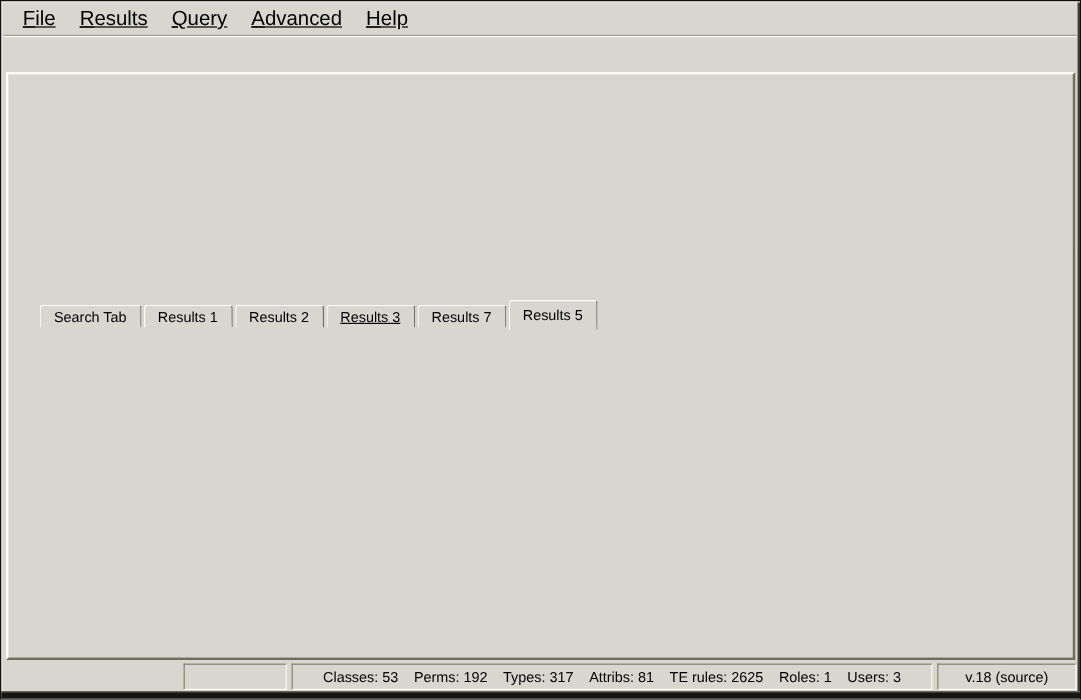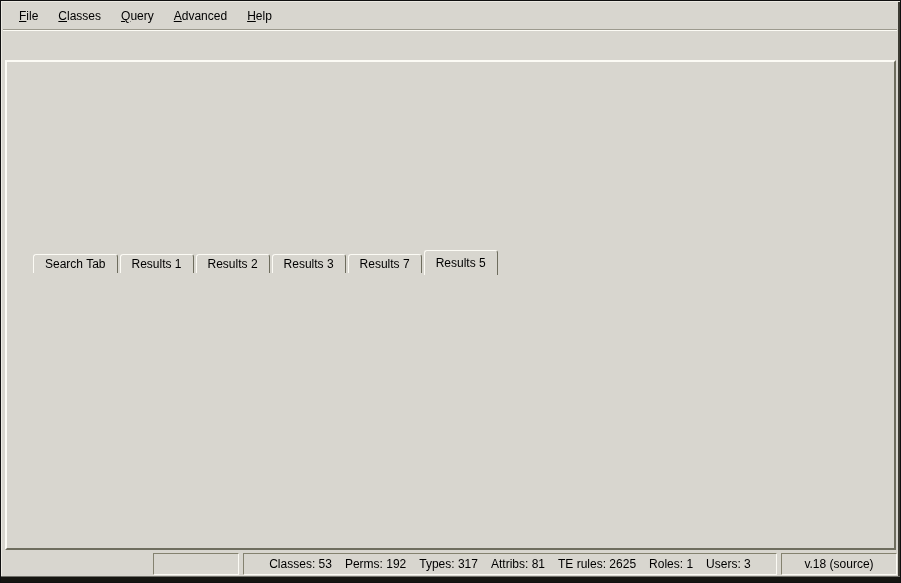--- a/index.html
+++ b/index.html
@@ -15,21 +15,21 @@
     overflow: hidden;
   }
   .abs { position: absolute; }
   
   .up1 { border:1px solid; border-color:#fcfbf5 #6e6d5e #6e6d5e #fcfbf5; }
   .up2 { border:2px solid; border-color:#fcfbf5 #6e6d5e #6e6d5e #fcfbf5; }
   .down1 { border:1px solid; border-color:#6e6d5e #fcfbf5 #fcfbf5 #6e6d5e; }
   .down2 { border:2px solid; border-color:#84826f #fbfaf4 #fbfaf4 #84826f; }
   
   #menubar { left:2px; top:2px; right:3px; height:26px; display:flex; align-items:center; padding-left:6px; }
-  .menu-item { padding:3px 10px; font-size:12px; cursor:default; }
+  .menu-item { padding:3px 10px; font-size:17px; cursor:default;text-decoration:underline; }
   .menu-item::first-letter { text-decoration: underline; }
   #menubar-sep { left:2px; top:28px; right:3px; height:2px; border-top:1px solid #9c9a8e; border-bottom:1px solid #fcfbf5; }
   
   .tabs { display:flex; align-items:flex-end; z-index:5; }
   .tab { background:#d8d6cf; border-top:1px solid #fcfbf5; border-left:1px solid #fcfbf5;
          border-right:1px solid #6e6d5e; border-top-left-radius:3px; border-top-right-radius:3px;
          padding:0 11px; display:flex; align-items:center; height:19px; margin-bottom:2px;
          margin-right:3px; white-space:nowrap; cursor:default; }
   .tab.active { height:25px; margin-bottom:0; }
   #main-tabs { left:7px; top:36px; height:25px; }
@@ -101,21 +101,21 @@
   #status-stats { display:flex; gap:13px; white-space:nowrap; }
   #bottom-band { left:0; right:0; bottom:0; height:6px; background:#151511; border-top:1px solid #70706a; }
 </style>
 </head>
 <body>
 
 <div id="window">
 
   <div id="menubar" class="abs">
       <div class="menu-item">File</div>
-      <div class="menu-item">Classes</div>
+      <div class="menu-item">Results</div>
       <div class="menu-item">Query</div>
       <div class="menu-item">Advanced</div>
       <div class="menu-item">Help</div>
     </div>
   <div id="menubar-sep" class="abs"></div>
 
   <div id="page-frame" class="abs up2"></div>
 
   <div class="lf" style="left:18px;top:68px;width:205px;height:144px;">
     <span class="lf-title">Analysis Type</span>
@@ -199,21 +199,21 @@
   <div class="abs sash-line-h" style="left:8px;top:224px;width:885px;"></div>
   <div class="abs sash-handle" style="left:22px;top:220px;width:10px;height:10px;"></div>
 
   <div class="lf" style="left:18px;top:233px;width:875px;height:310px;">
     <span class="lf-title">Analysis Results</span>
 
     <div class="abs tabs" style="left:12px;top:14px;height:25px;" id="results-tabs">
         <div class="tab" style="margin-right: 2px;">Search Tab</div>
         <div class="tab" style="margin-right: 2px;">Results 1</div>
         <div class="tab" style="margin-right: 2px;">Results 2</div>
-        <div class="tab" style="margin-right: 2px;">Results 3</div>
+        <div class="tab" style="margin-right: 2px; text-decoration: underline;">Results 3</div>
         <div class="tab" style="margin-right: 2px;">Results 7</div>
         <div class="tab active" style="margin-right: 2px; margin-top: 42px;">Results 5</div>
       </div>
     <div class="abs up2" style="left:10px;top:37px;width:850px;height:222px;background:#d8d6cf;"></div>
 
     <div class="lf" style="left:18px;top:46px;width:153px;height:205px;">
       <span class="lf-title" style="max-width:138px;overflow:hidden;">Direct Information Flow T</span>
       <div id="flow-tree-canvas" class="down2" style="left:6px;top:11px;width:118px;height:152px;">
           <div class="tree-box" style="left: 4px; top: 4px;">-</div>
           <div class="tree-line" style="left: 15px; top: 9px; width: 6px; height: 1px;"></div>

